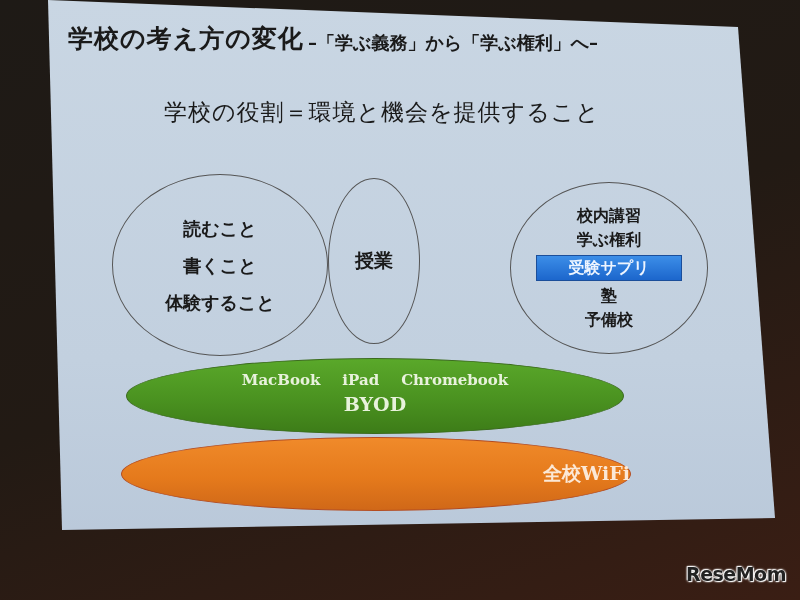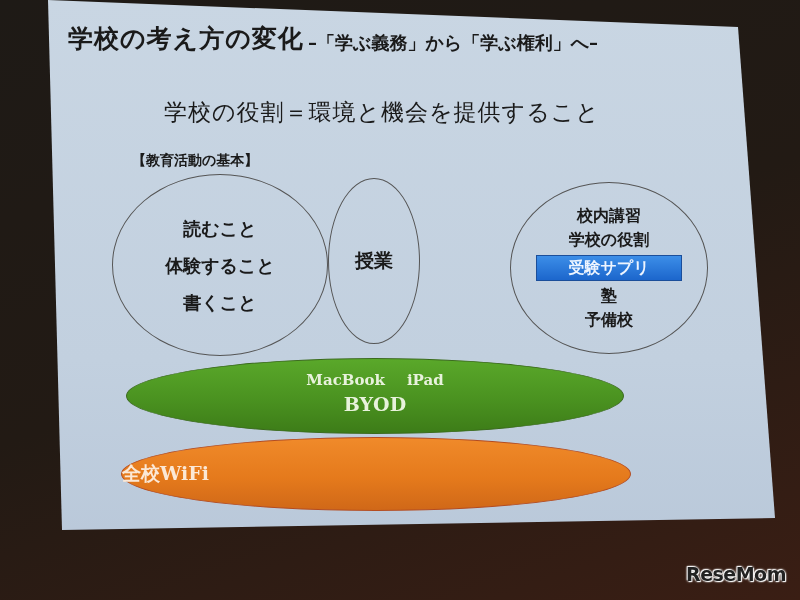--- a/index.html
+++ b/index.html
@@ -52,62 +52,62 @@
       border: 1px solid #3a6a1c; box-sizing: border-box;
       display: flex; flex-direction: column; align-items: center; justify-content: center;
       color: #e8f2dc; font-weight: bold;
     }
     .devices { display: flex; gap: 22px; font-size: 15px; margin-top: -6px; }
     .byod-label { font-size: 19px; margin-top: 4px; text-align: center; }
     .wifi {
       position: absolute; left: 121px; top: 437px; width: 510px; height: 74px; border-radius: 50%;
       background: linear-gradient(180deg, #f08a2a 0%, #e57a1c 55%, #d06818 100%);
       border: 1px solid #b44c20; box-sizing: border-box;
-      display: flex; align-items: center; justify-content: flex-start;
+      display: flex; align-items: center; justify-content: flex-end;
       color: #fbe8d6; font-weight: bold; font-size: 19px;
     }
     .logo {
       position: absolute; left: 686px; top: 563px; font-family: "DejaVu Sans", sans-serif;
       font-size: 19px; font-weight: bold; color: #222;
       text-shadow: 0 0 2px #fff, 0 0 3px #fff, 1px 1px 1px #fff, -1px -1px 1px #fff;
       letter-spacing: -0.5px;
     }
   </style>
 </head>
 <body>
 
 <div class="slide">
   <div class="abs title">学校の考え方の変化</div>
   <div class="abs subtitle">–「学ぶ義務」から「学ぶ権利」へ–</div>
   <div class="abs role">学校の役割＝環境と機会を提供すること</div>
-  <div class="abs basics-label">【教育活動の基本】</div>
 
   <div class="ellipse e1">
     <div>読むこと</div>
+    <div>書くこと</div>
     <div>体験すること</div>
-    <div>書くこと</div>
   </div>
 
   <div class="ellipse e2">
     <div>授業</div>
   </div>
 
 
   <div class="ellipse e4">
     <div>校内講習</div>
-    <div>学校の役割</div>
+    <div>学ぶ権利</div>
     <div class="tag">受験サプリ</div>
     <div>塾</div>
     <div>予備校</div>
   </div>
 
   <div class="byod">
     <div class="devices">
       <span>MacBook</span>
       <span>iPad</span>
+      <span>Chromebook</span>
     </div>
     <div class="byod-label">BYOD</div>
   </div>
 
   <div class="wifi">
     <span>全校WiFi</span>
   </div>
 </div>
 
 <div class="logo">ReseMom</div>

